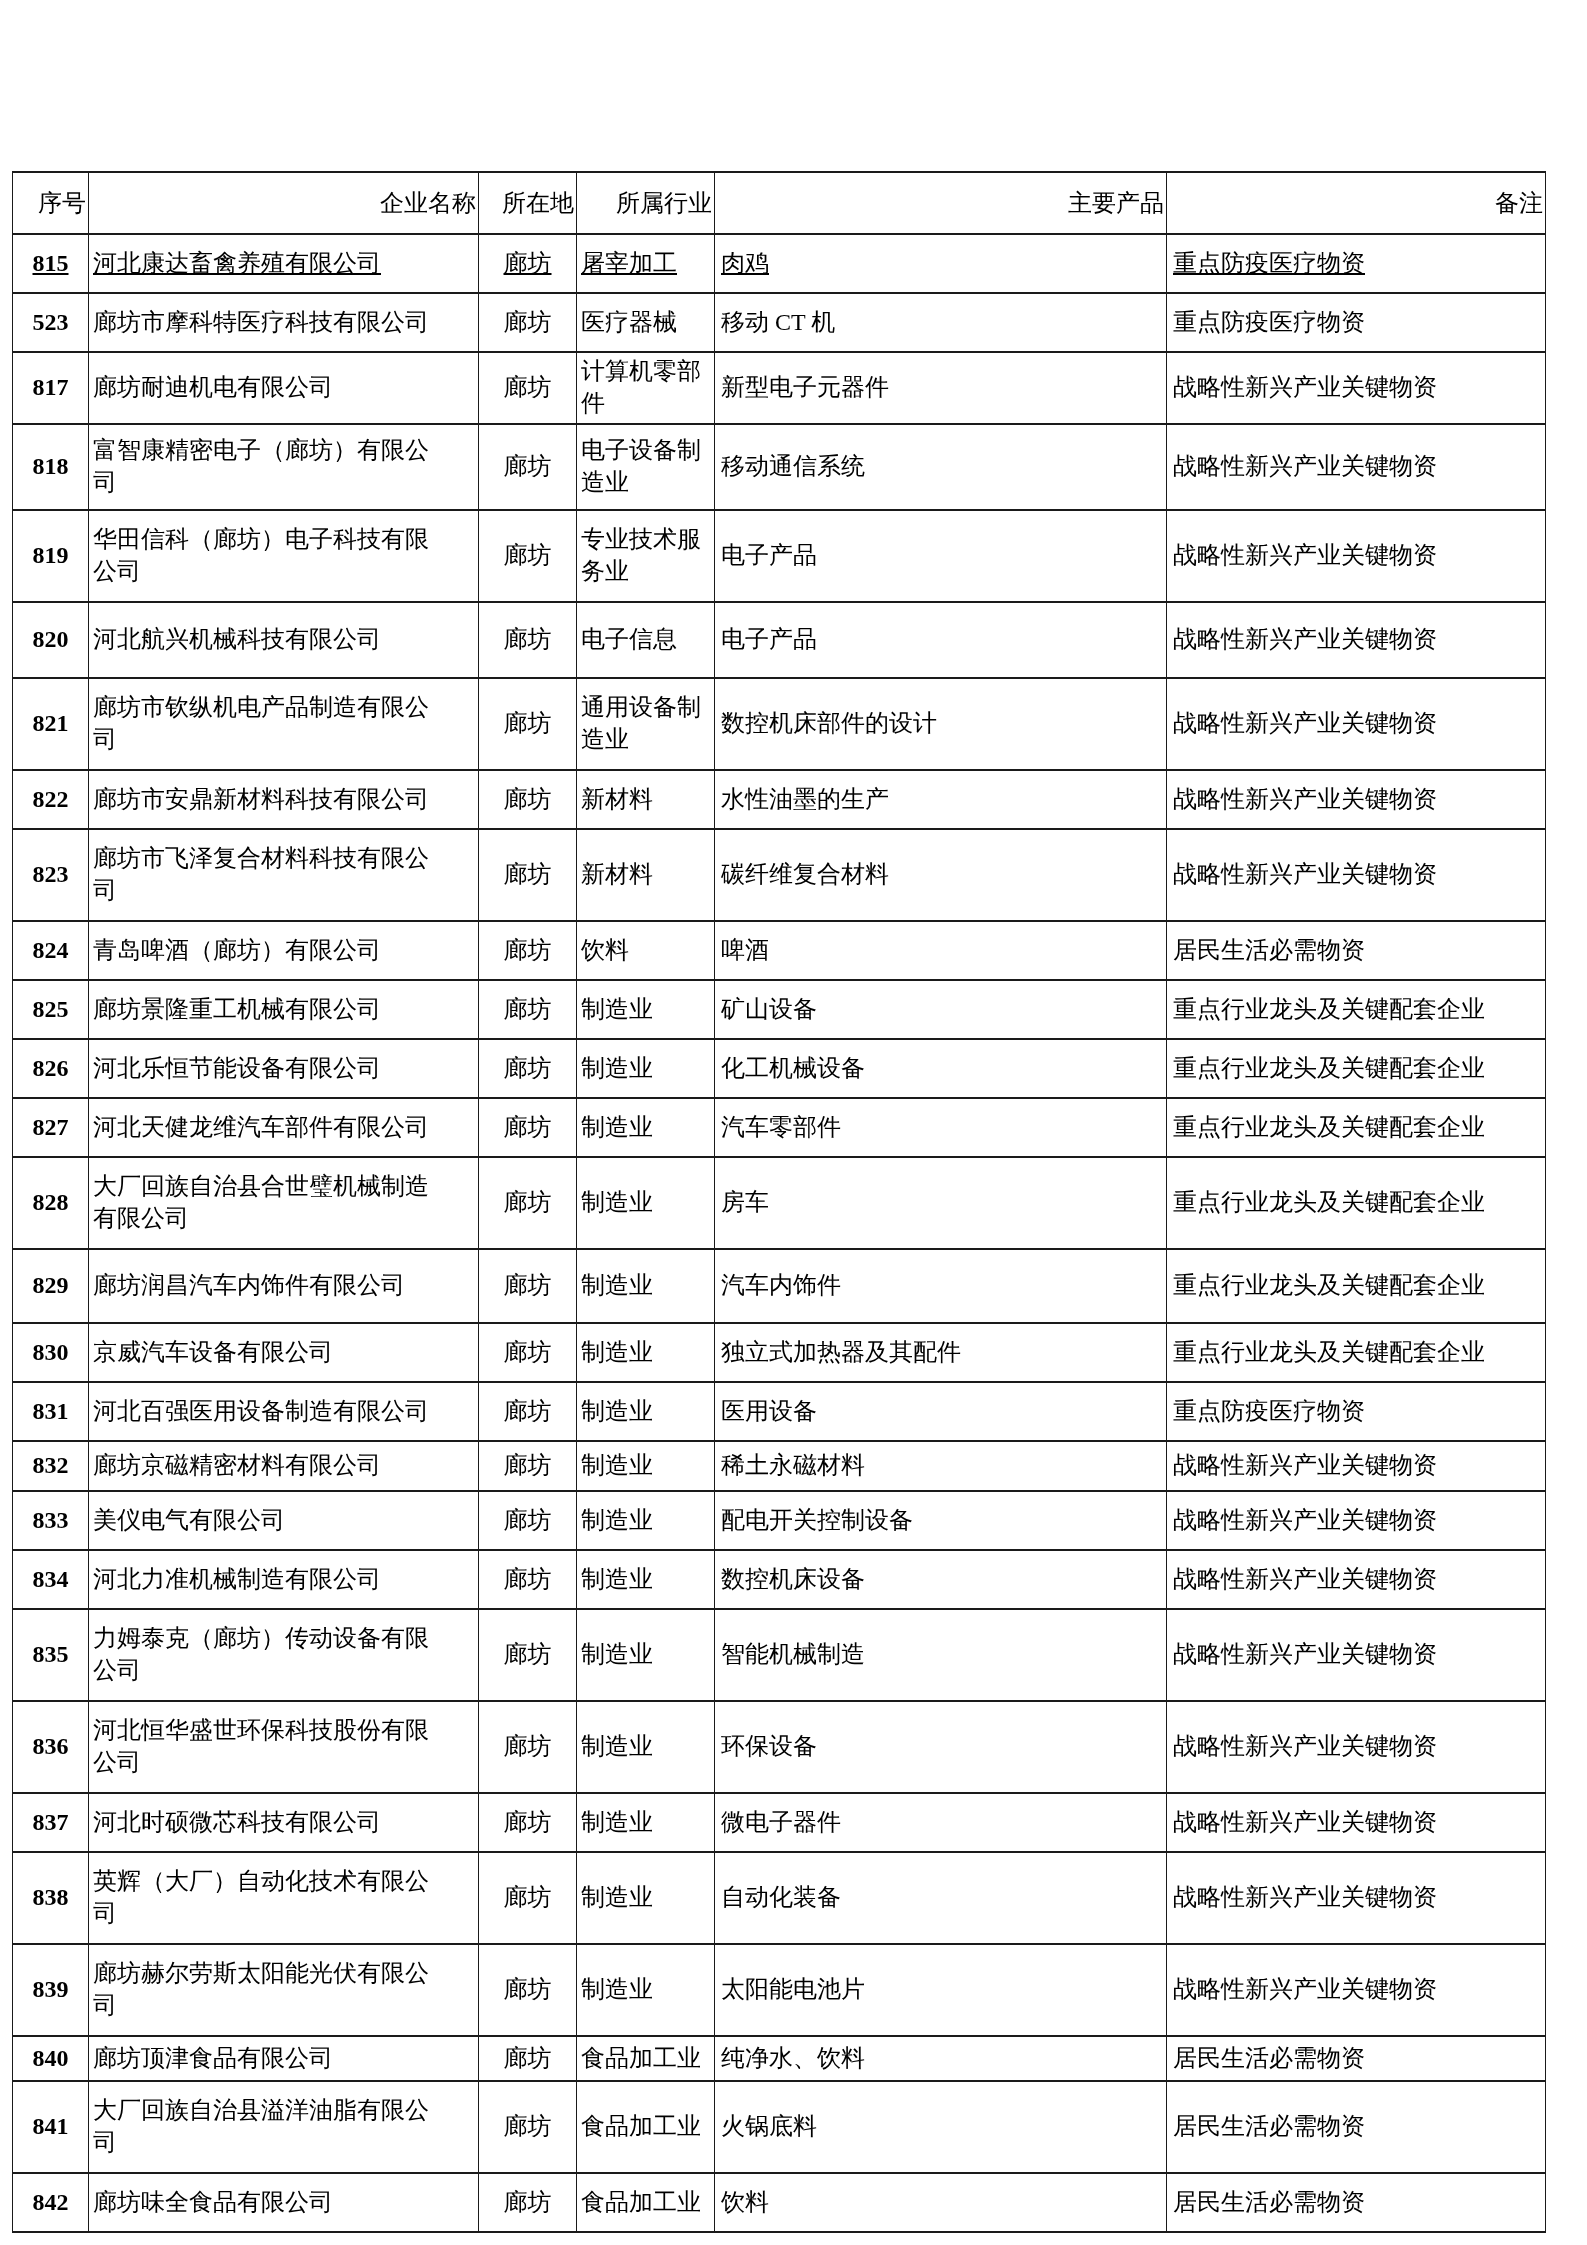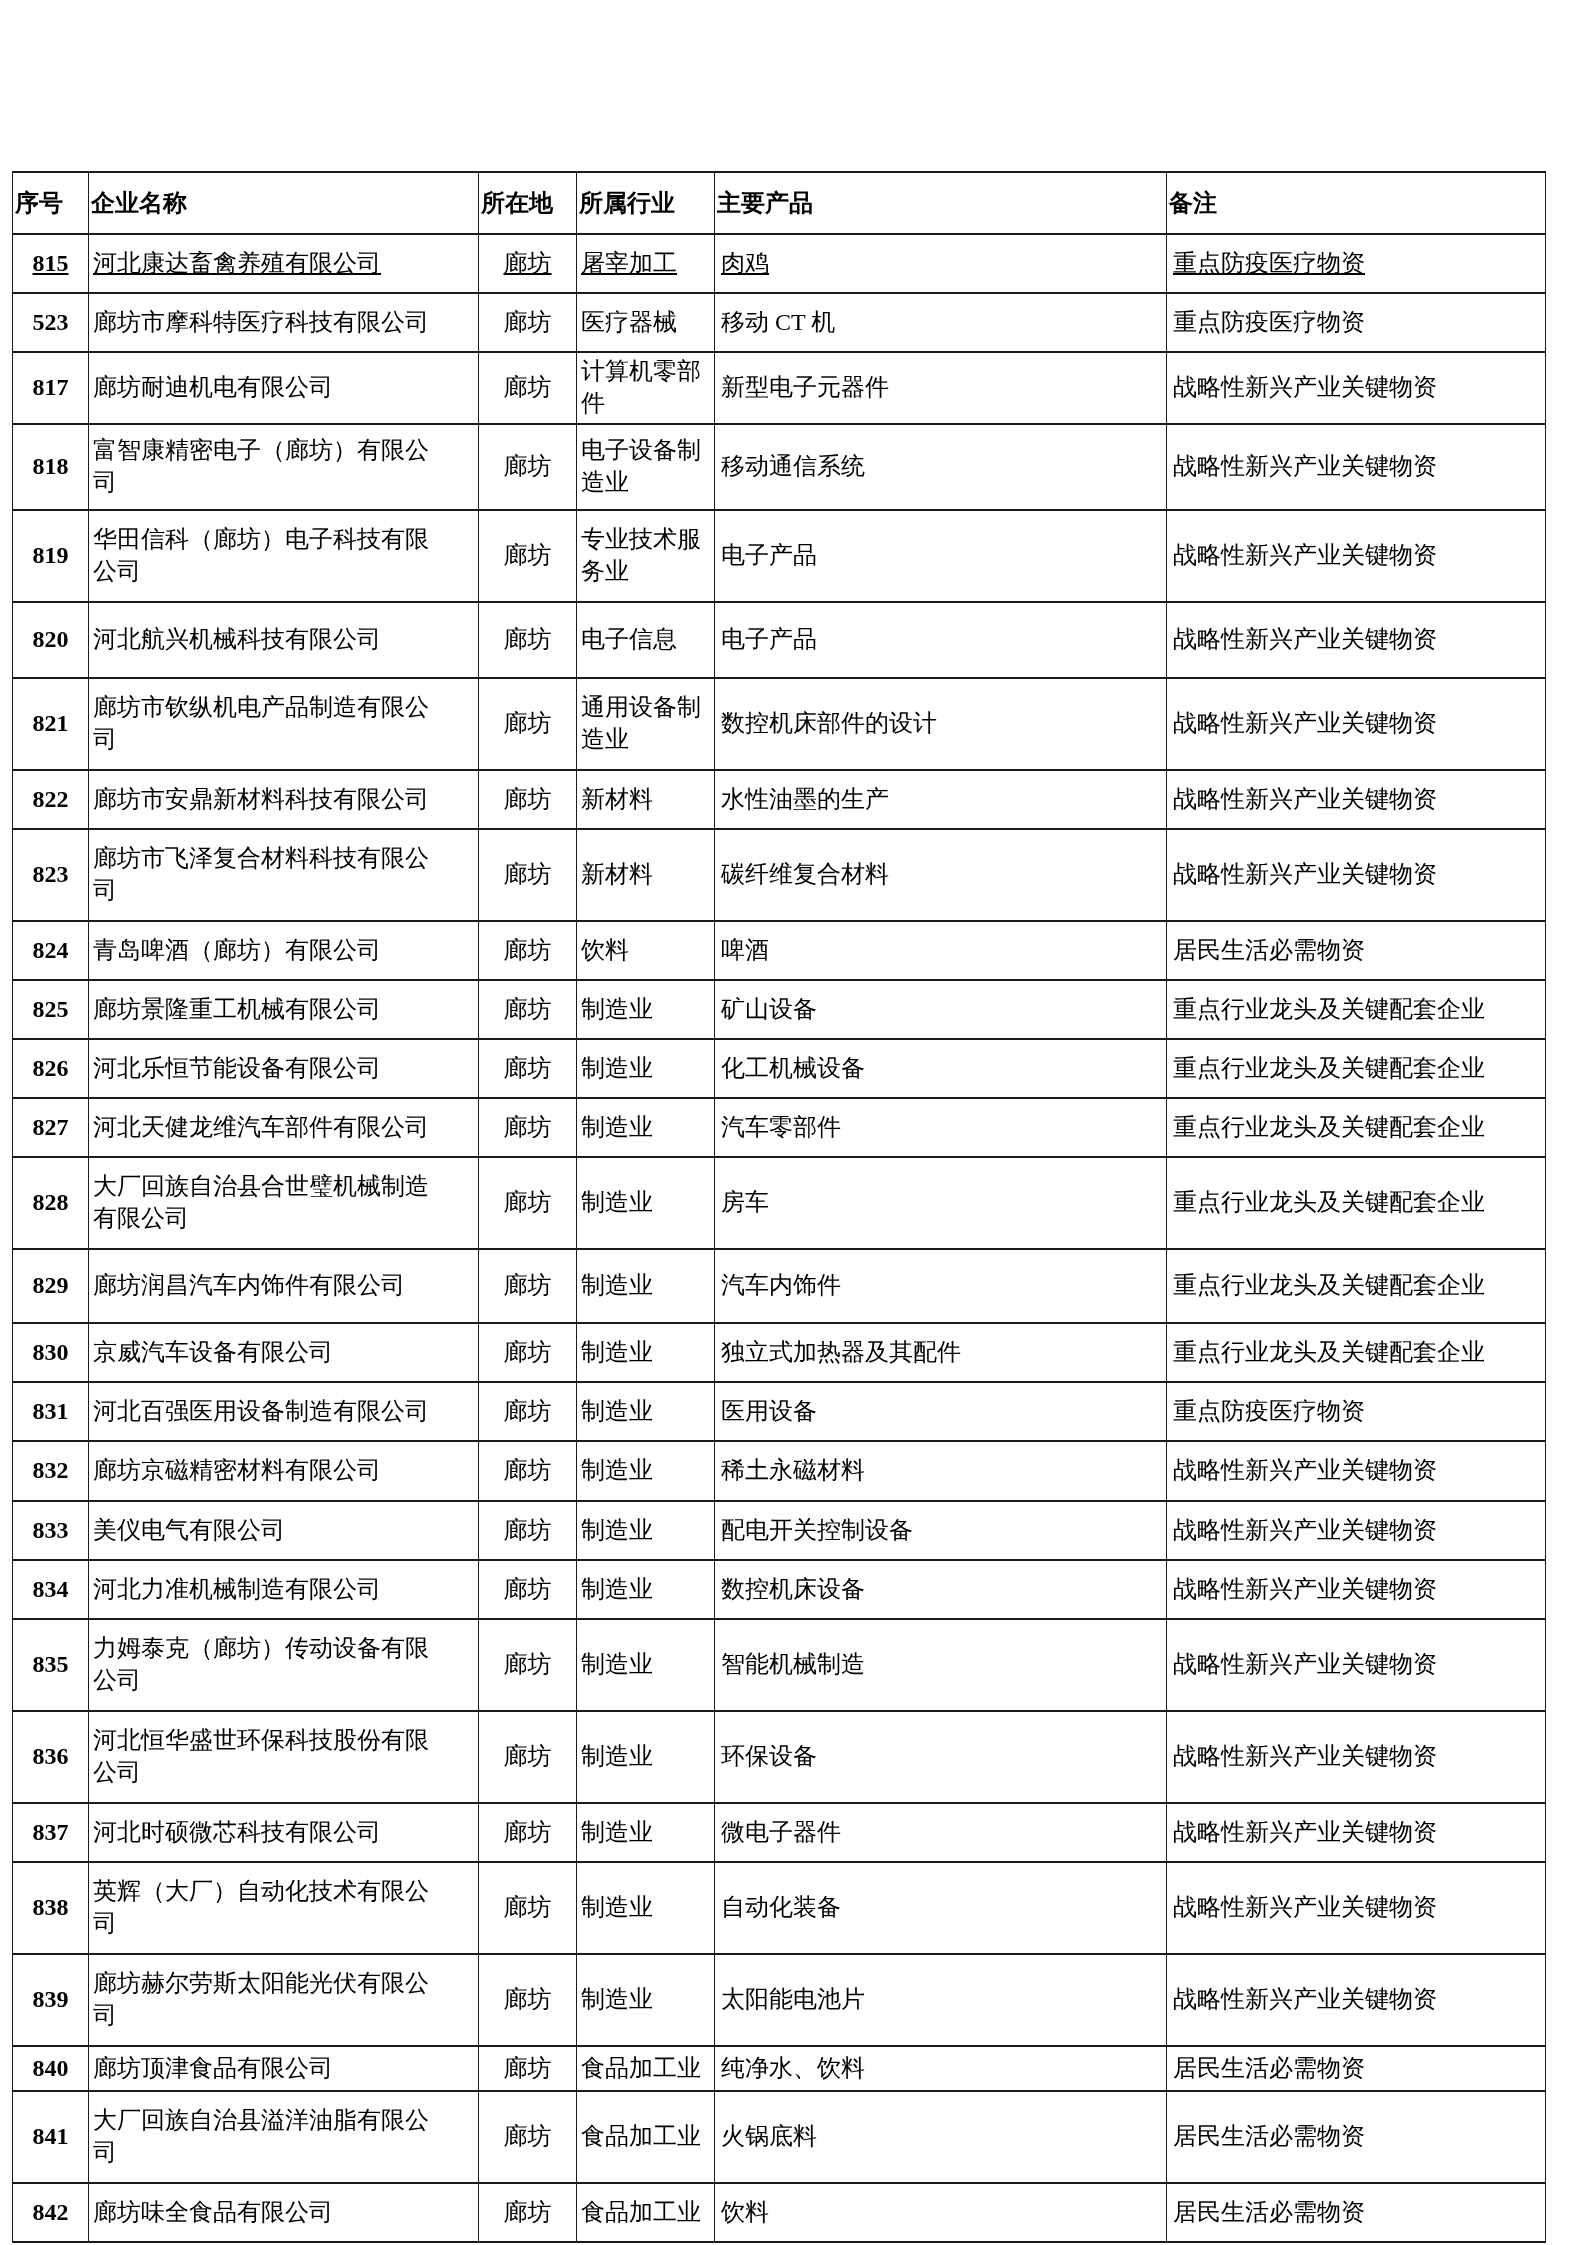--- a/index.html
+++ b/index.html
@@ -30,23 +30,23 @@
     border-left:1px solid #1a1a1a;
     border-right:1px solid #1a1a1a;
     border-top:2px solid #1a1a1a;
     border-bottom:2px solid #1a1a1a;
     vertical-align:middle;
     overflow:hidden;
     box-sizing:border-box;
   }
   .doc-table th{
     font-family:"Liberation Sans","DejaVu Sans",sans-serif;
-    font-weight:bold;
+    font-weight:normal;
     font-size:24px;
-    text-align:left;
+    text-align:right;
     height:62px;
     padding:4px 2px;
   }
   .doc-table td{
     font-size:24px;
     line-height:1.32;
     padding:2px 4px;
   }
   td.cell-no{
     text-align:center;
@@ -212,21 +212,21 @@
           <td class="cell-remark">重点行业龙头及关键配套企业</td>
         </tr>
         <tr style="height: 59px;">
           <td class="cell-no">831</td>
           <td class="cell-company">河北百强医用设备制造有限公司</td>
           <td class="cell-location">廊坊</td>
           <td class="cell-industry">制造业</td>
           <td class="cell-product">医用设备</td>
           <td class="cell-remark">重点防疫医疗物资</td>
         </tr>
-        <tr style="height: 60px;">
+        <tr style="height: 50px;">
           <td class="cell-no">832</td>
           <td class="cell-company">廊坊京磁精密材料有限公司</td>
           <td class="cell-location">廊坊</td>
           <td class="cell-industry">制造业</td>
           <td class="cell-product">稀土永磁材料</td>
           <td class="cell-remark">战略性新兴产业关键物资</td>
         </tr>
         <tr style="height: 59px;">
           <td class="cell-no">833</td>
           <td class="cell-company">美仪电气有限公司</td>

